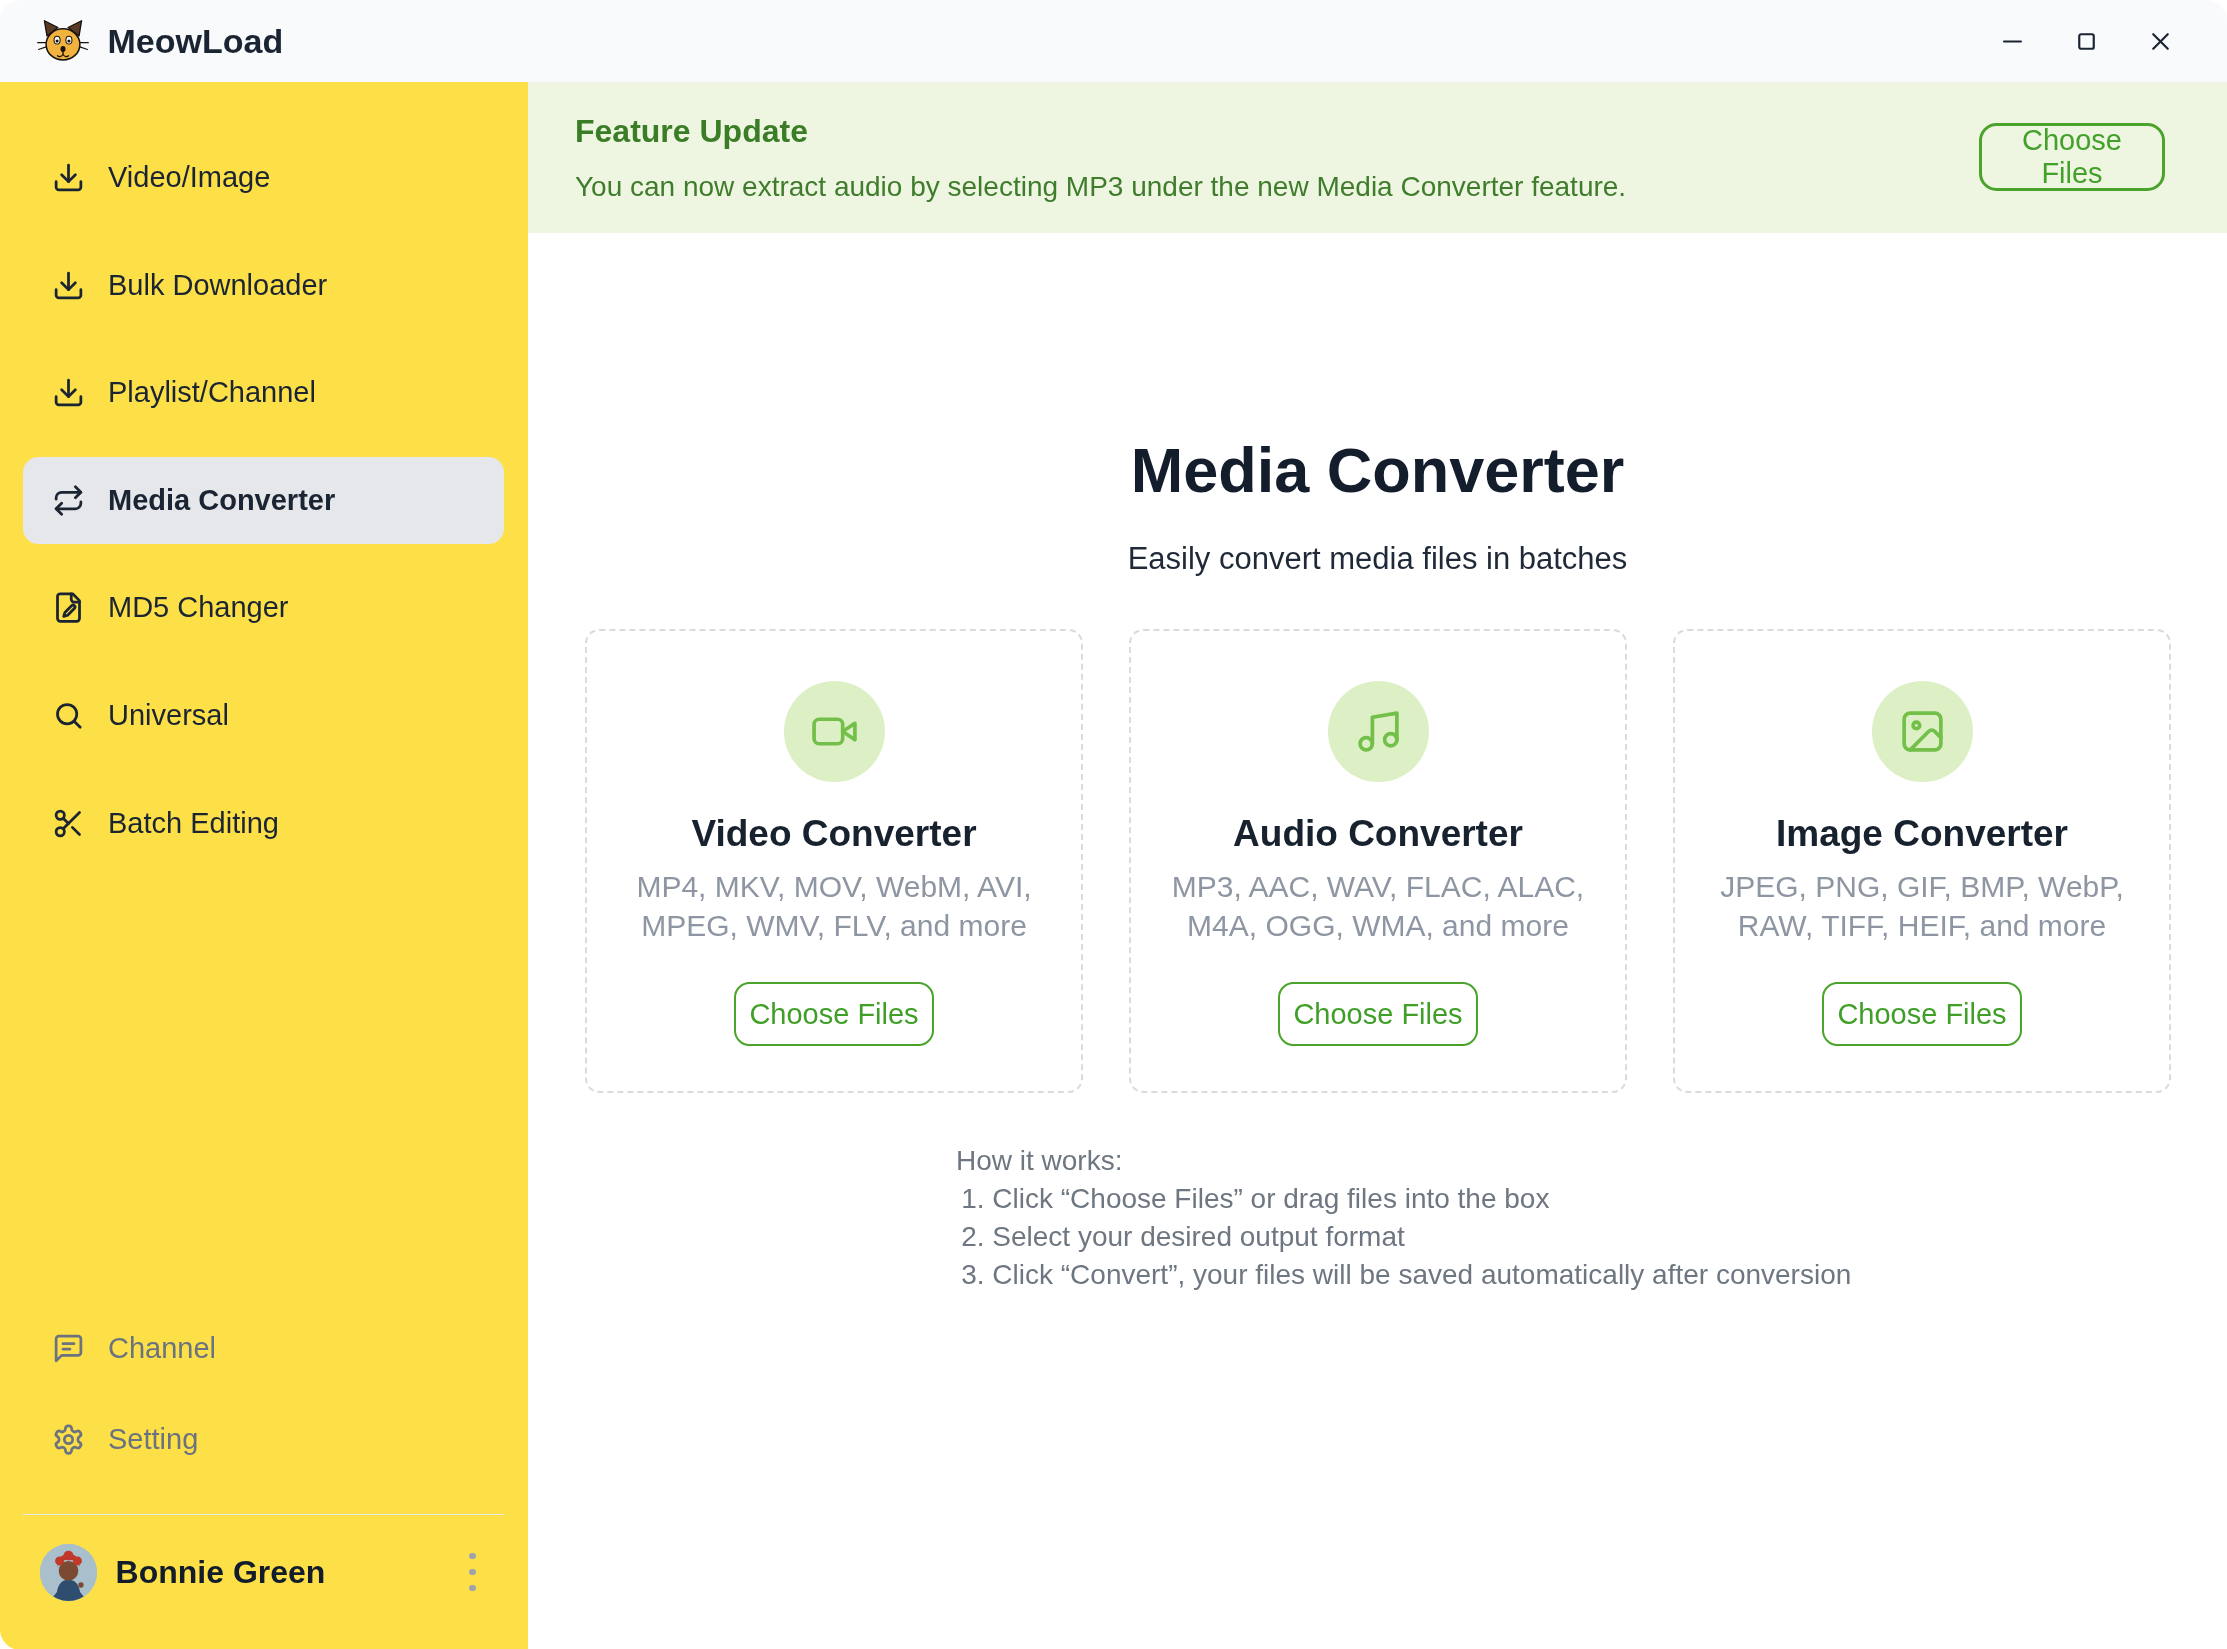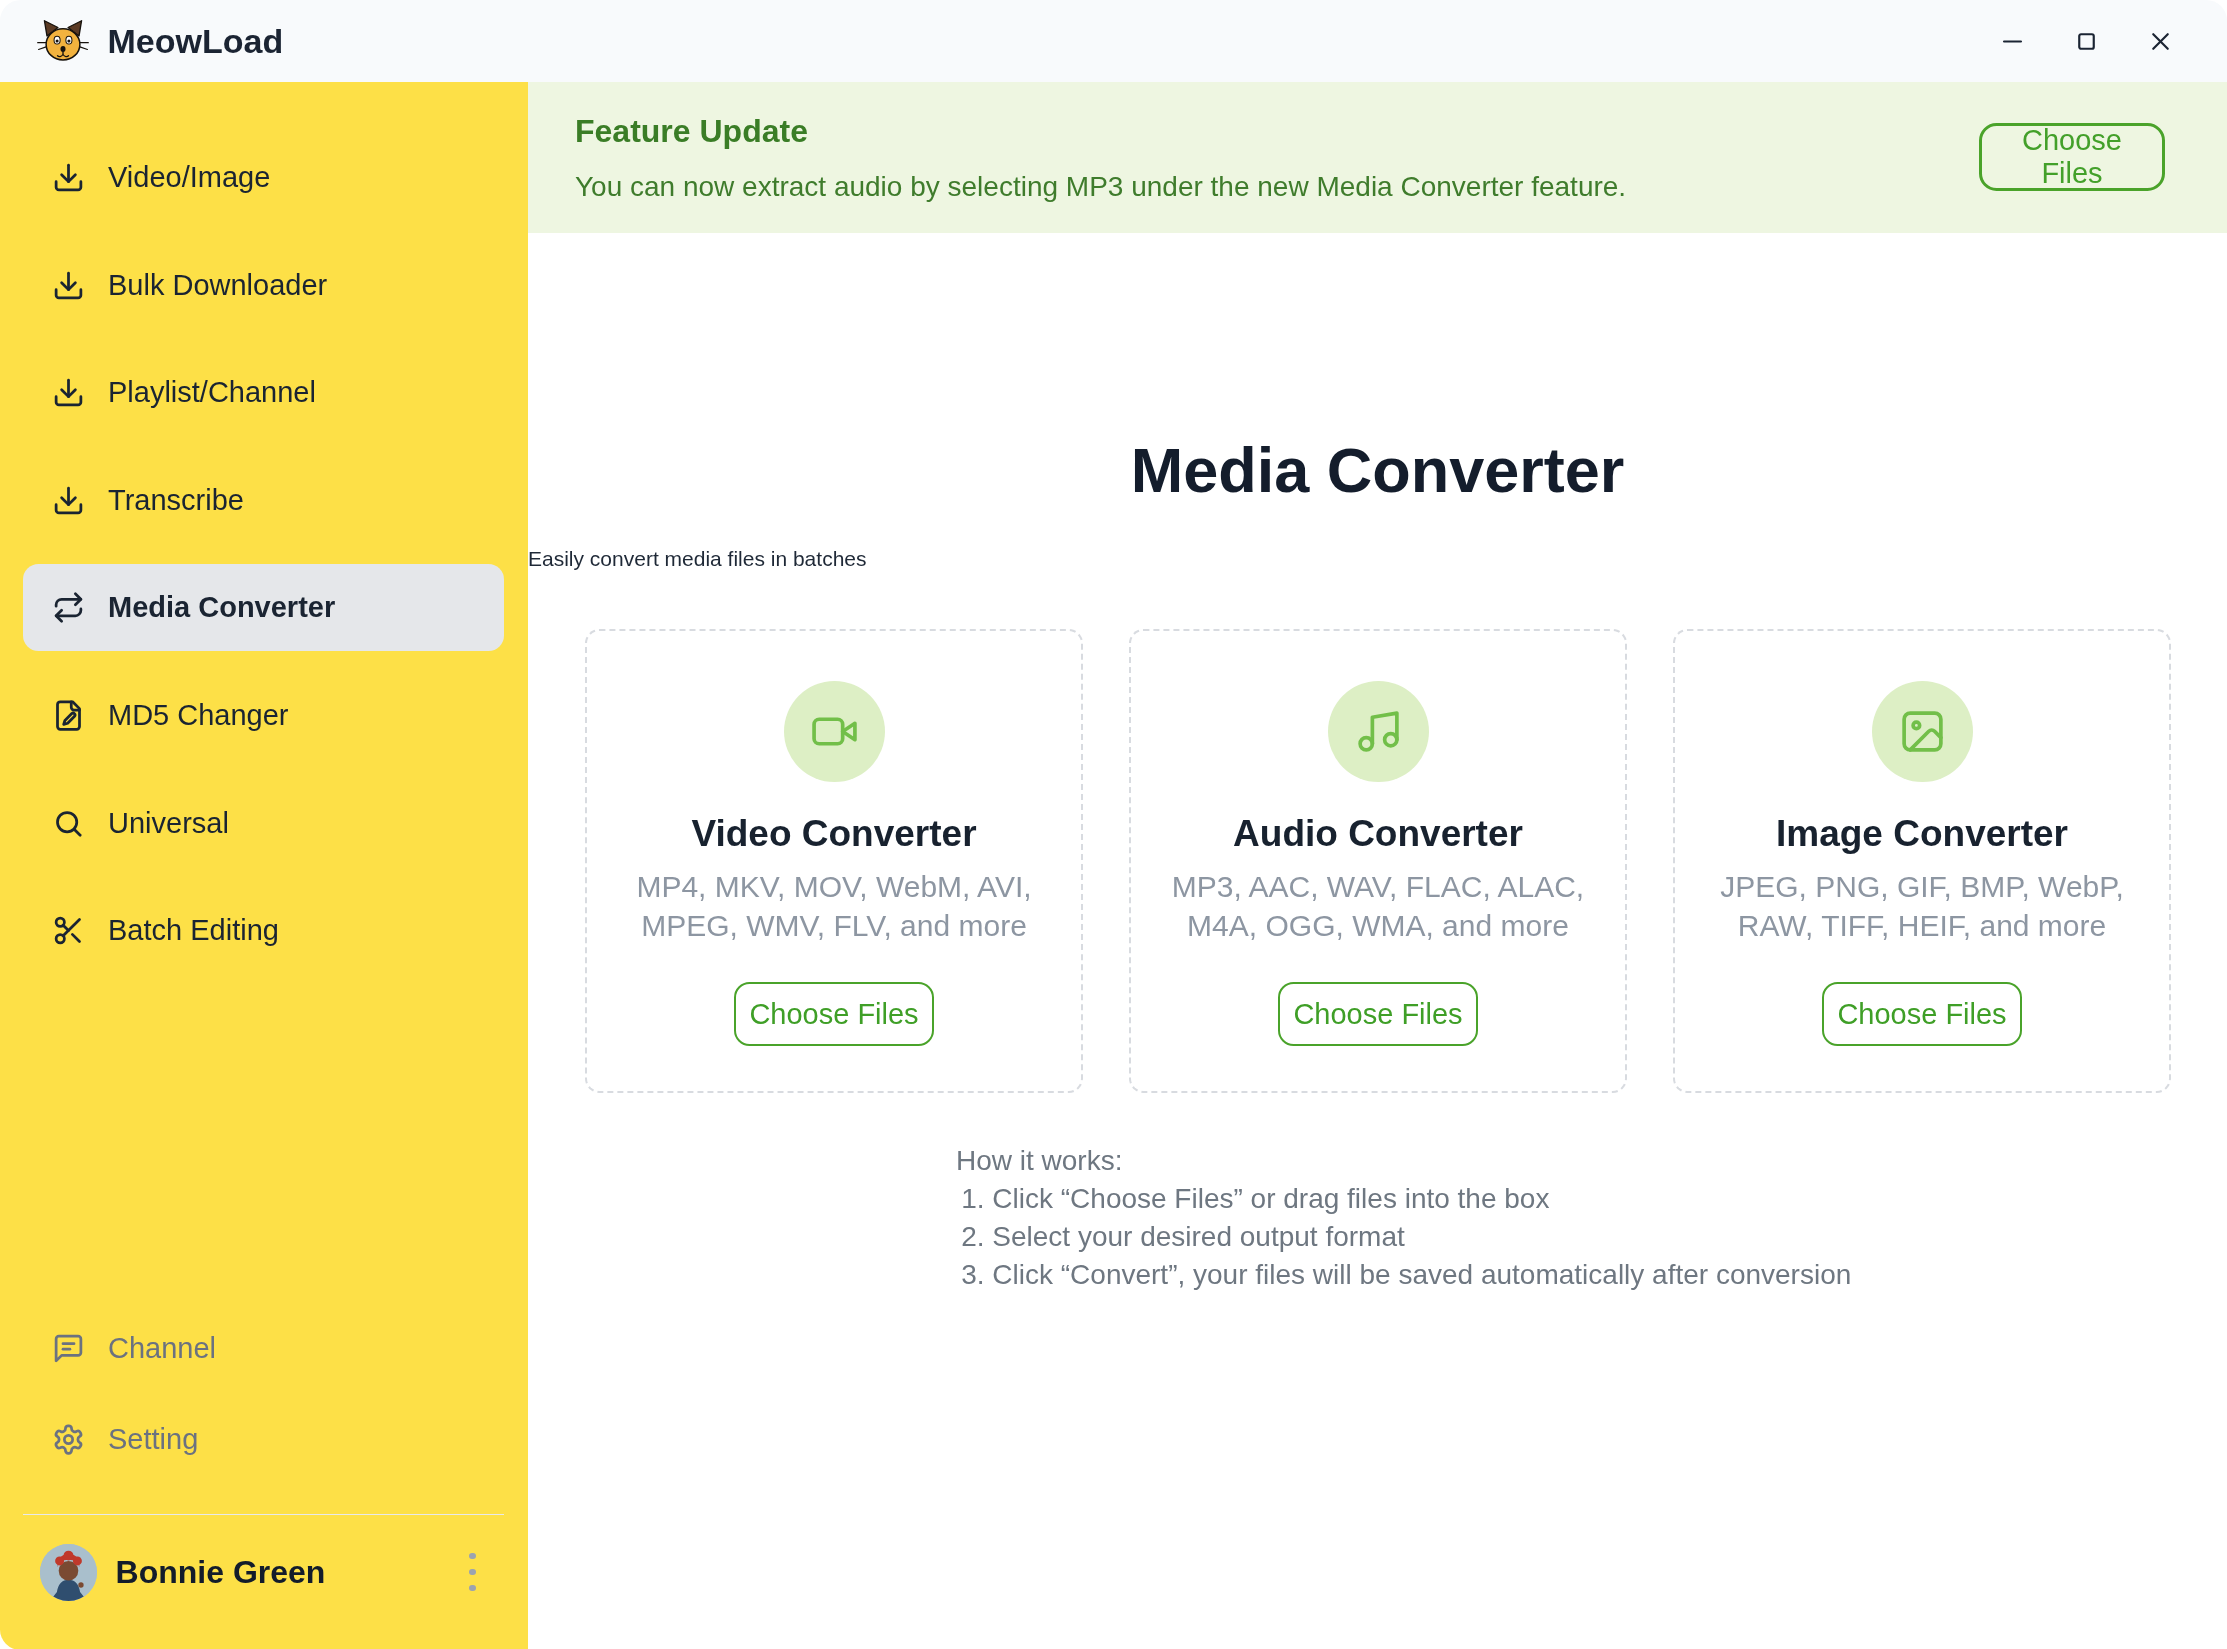--- a/index.html
+++ b/index.html
@@ -31,21 +31,21 @@
   .kebab i{width:6.7px;height:6.7px;border-radius:50%;background:#9ca3af;display:block;}
 
   
   .main{position:absolute;top:82px;left:528px;right:0;bottom:0;background:#ffffff;}
   .banner{position:relative;height:151px;background:#eef6e1;padding-left:47px;display:flex;flex-direction:column;justify-content:center;box-sizing:border-box;}
   .banner-title{font-size:32px;font-weight:700;color:#3a7d26;line-height:33px;margin-bottom:24px;}
   .banner-msg{font-size:28px;color:#3f7c2c;line-height:29px;}
   .banner-btn{position:absolute;right:62px;top:41px;width:186px;height:68px;border:3.1px solid #4aa32a;border-radius:17.5px;background:transparent;color:#43a02a;font-size:29px;font-weight:500;display:flex;align-items:center;justify-content:center;cursor:pointer;box-sizing:border-box;font-family:"Liberation Sans",sans-serif;}
 
   .page-title{position:absolute;top:352px;left:0;right:0;text-align:center;font-size:63px;font-weight:800;color:#141d2c;line-height:72px;}
-  .page-subtitle{position:absolute;top:460px;left:0;right:0;font-size:21px;font-weight:400;color:#1f2937;line-height:34px;}
+  .page-subtitle{position:absolute;top:460px;left:0;right:0;text-align:center;font-size:31px;font-weight:400;color:#1f2937;line-height:34px;}
 
   .cards{position:absolute;top:547px;left:57px;display:flex;gap:46px;}
   .card{width:498px;height:464px;border:2.1px dashed #d8dbe0;border-radius:14.4px;background:#ffffff;box-sizing:border-box;display:flex;flex-direction:column;align-items:center;}
   .card-icon{margin-top:50px;width:101px;height:101px;border-radius:50%;background:#ddefc5;display:flex;align-items:center;justify-content:center;}
   .card-icon svg{width:49px;height:49px;fill:none;stroke:#72bf49;stroke-width:1.8;stroke-linecap:round;stroke-linejoin:round;}
   .card-title{margin-top:30px;font-size:37px;font-weight:700;color:#18222f;line-height:43px;}
   .card-desc{margin-top:12.4px;font-size:30px;color:#8d96a2;line-height:39px;text-align:center;width:423px;}
   .card-btn{margin-top:37px;width:200px;height:64px;border:2.6px solid #4aa32a;border-radius:15.5px;background:#ffffff;color:#3f9f27;font-size:29px;font-weight:500;display:flex;align-items:center;justify-content:center;cursor:pointer;box-sizing:border-box;font-family:"Liberation Sans",sans-serif;}
 
   .hiw{position:absolute;left:428px;top:1060px;font-size:28px;color:#6e7781;line-height:38px;}
@@ -113,28 +113,20 @@
 
       <div class="nav-item">
         <svg viewBox="0 0 24 24">
             <path d="M21 15v4a2 2 0 0 1-2 2H5a2 2 0 0 1-2-2v-4"></path>
             <polyline points="7 10 12 15 17 10"></polyline>
             <line x1="12" y1="15" x2="12" y2="3"></line>
           </svg>
         <span>Playlist/Channel</span>
       </div>
 
-      <div class="nav-item">
-        <svg viewBox="0 0 24 24">
-            <path d="M21 15v4a2 2 0 0 1-2 2H5a2 2 0 0 1-2-2v-4"></path>
-            <polyline points="7 10 12 15 17 10"></polyline>
-            <line x1="12" y1="15" x2="12" y2="3"></line>
-          </svg>
-        <span>Transcribe</span>
-      </div>
 
       <div class="nav-item active">
         <svg viewBox="0 0 24 24">
             <path d="m17 2 4 4-4 4"></path>
             <path d="M3 11v-1a4 4 0 0 1 4-4h14"></path>
             <path d="m7 22-4-4 4-4"></path>
             <path d="M21 13v1a4 4 0 0 1-4 4H3"></path>
           </svg>
         <span>Media Converter</span>
       </div>

